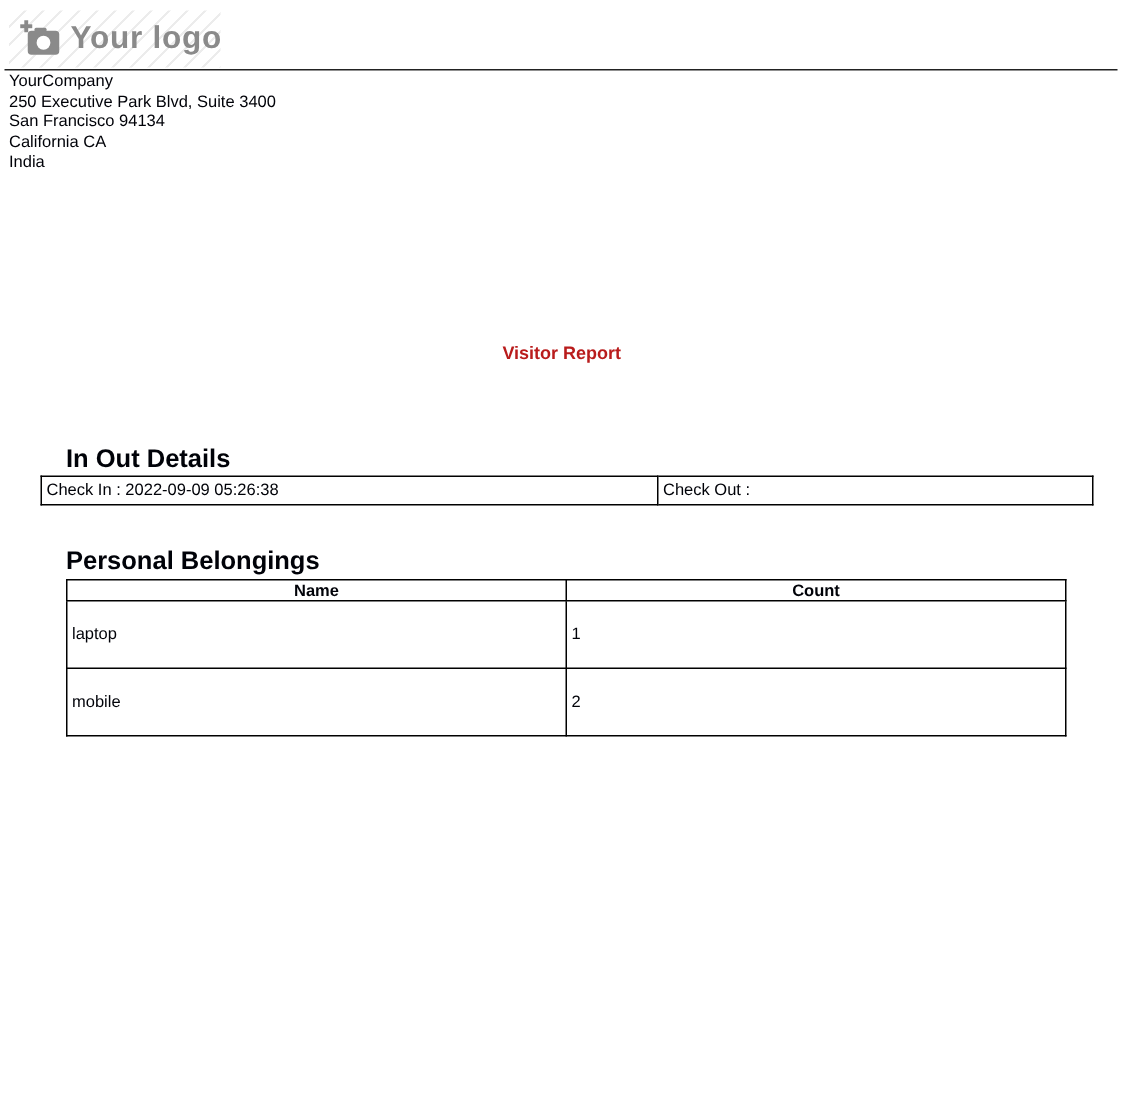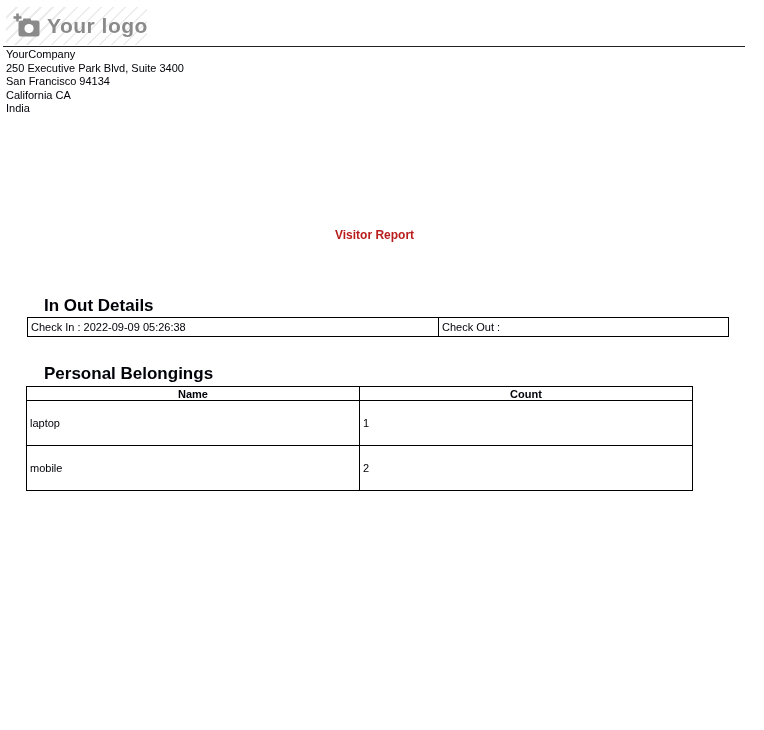--- a/index.html
+++ b/index.html
@@ -51,21 +51,21 @@
   .visitor-table { left: 44px; top: 230px; width: 701px; }
   .visitor-table td { height: 19px; }
   td.no-border { border: none; background: transparent; }
 
   .section-heading {
     left: 44px; font-weight: bold; font-size: 17px; color: #000208;
   }
   .inout-table { left: 27px; top: 317px; width: 701px; }
   .inout-table td { height: 19px; }
 
-  .belongings-table { left: 26px; top: 386px; width: 666px; border-radius: 15px; }
+  .belongings-table { left: 44px; top: 386px; width: 666px; border-radius: 15px; }
   .belongings-table th {
     text-align: center; font-weight: bold; padding: 0 3px; height: 14px;
   }
   .belongings-table td { padding: 16px 3px; height: 14px; }
 </style>
 </head>
 <body>
 
 <div class="abs logo-block">
   <span class="camera-wrap">

